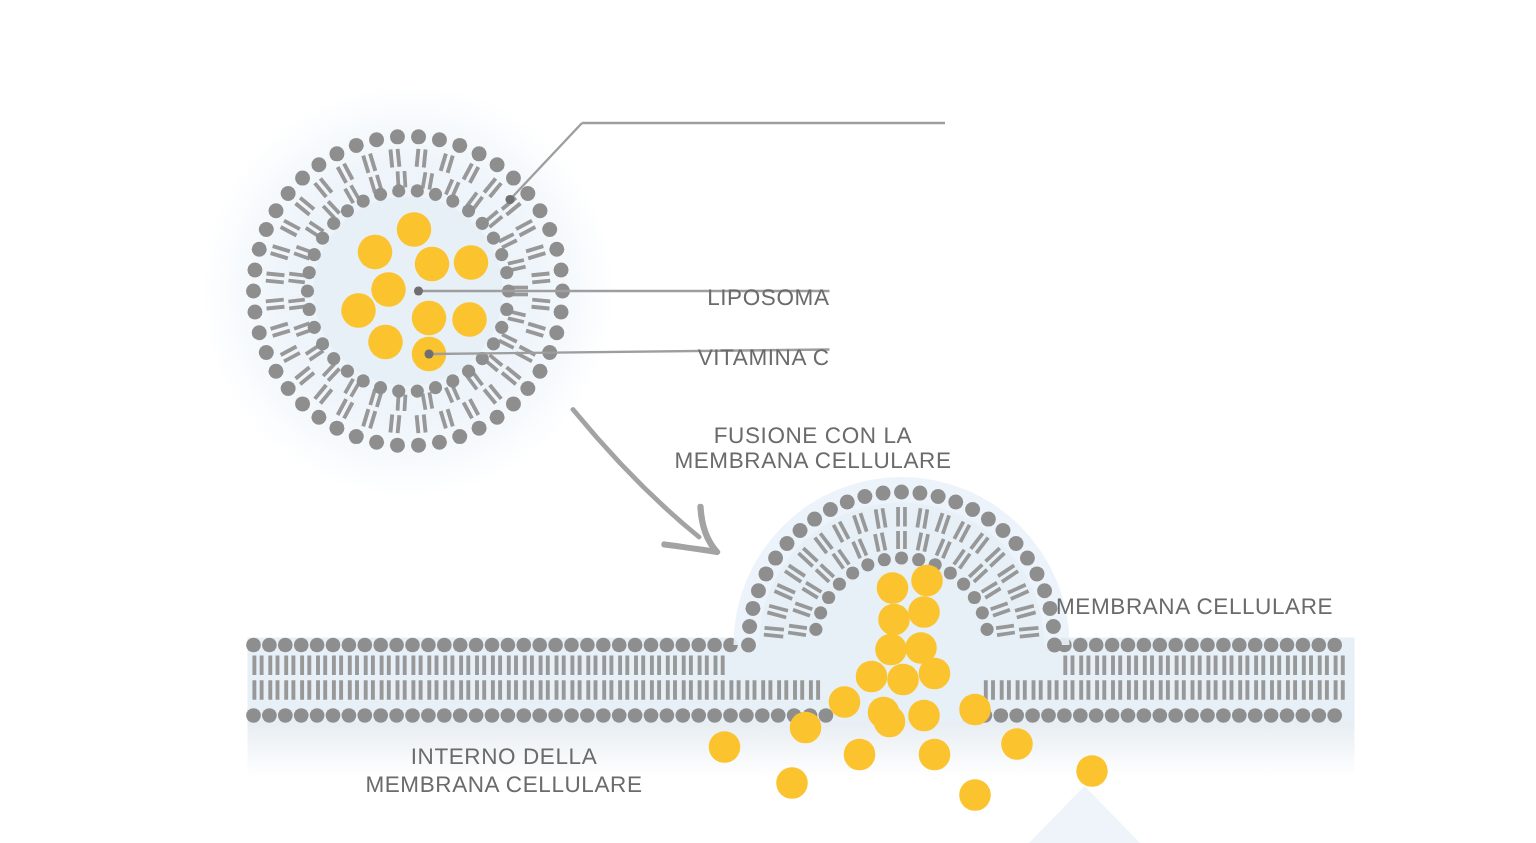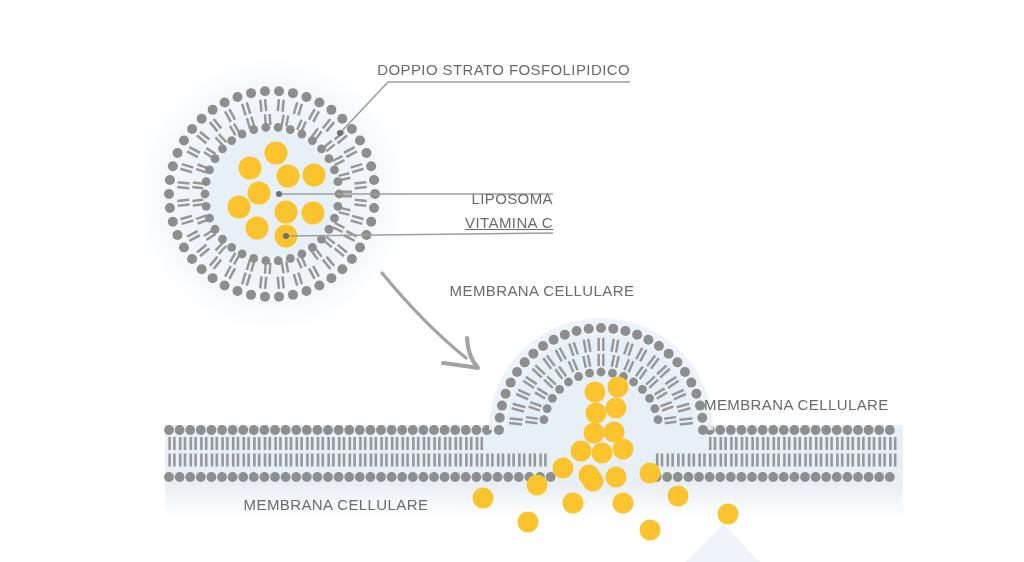--- a/index.html
+++ b/index.html
@@ -16,21 +16,21 @@
     color:#6b6b6b;
     font-size:15px;
     letter-spacing:0.4px;
     white-space:nowrap;
     line-height:17px;
   }
   .lbl.right{text-align:right;}
   .lbl.center{text-align:center;white-space:normal;}
   #lbl-bilayer{right:394px;top:61px;}
   #lbl-liposome{right:471px;top:176px;margin-top:14px;}
-  #lbl-vitamin{right:471px;top:214px;text-decoration:underline;}
+  #lbl-vitamin{right:471px;top:230px;}
   #lbl-fusion{left:432px;width:220px;top:282px;line-height:17px;}
   #lbl-membrane{left:704px;top:396px;}
   #lbl-interior{left:226px;width:220px;top:495px;line-height:19px;}
 </style>
 </head>
 <body>
 
 <div class="stage">
   <svg id="scene" width="1024" height="562" viewBox="0 0 1024 562">
       <defs>
@@ -733,28 +733,29 @@
         <circle cx="573" cy="503" r="10.5" fill="#fbc32e"></circle>
         <circle cx="593" cy="481" r="10.5" fill="#fbc32e"></circle>
         <circle cx="623" cy="503" r="10.5" fill="#fbc32e"></circle>
         <circle cx="650" cy="530" r="10.5" fill="#fbc32e"></circle>
         <circle cx="678" cy="496" r="10.5" fill="#fbc32e"></circle>
         <circle cx="728" cy="514" r="10.5" fill="#fbc32e"></circle>
         <circle cx="528" cy="522" r="10.5" fill="#fbc32e"></circle>
       </g>
     </svg>
 
-  <div class="lbl right" id="lbl-bilayer">DOPPIO STRATO FOSFOLIPIDICO</div>
 
   <div class="lbl right" id="lbl-liposome">LIPOSOMA</div>
 
   <div class="lbl right" id="lbl-vitamin">VITAMINA C</div>
 
   <div class="lbl center" id="lbl-fusion">
+    <div>FUSIONE CON LA</div>
     <div>MEMBRANA CELLULARE</div>
   </div>
 
   <div class="lbl" id="lbl-membrane">MEMBRANA CELLULARE</div>
 
   <div class="lbl center" id="lbl-interior">
+    <div>INTERNO DELLA</div>
     <div>MEMBRANA CELLULARE</div>
   </div>
 </div>
 
 </body></html>

